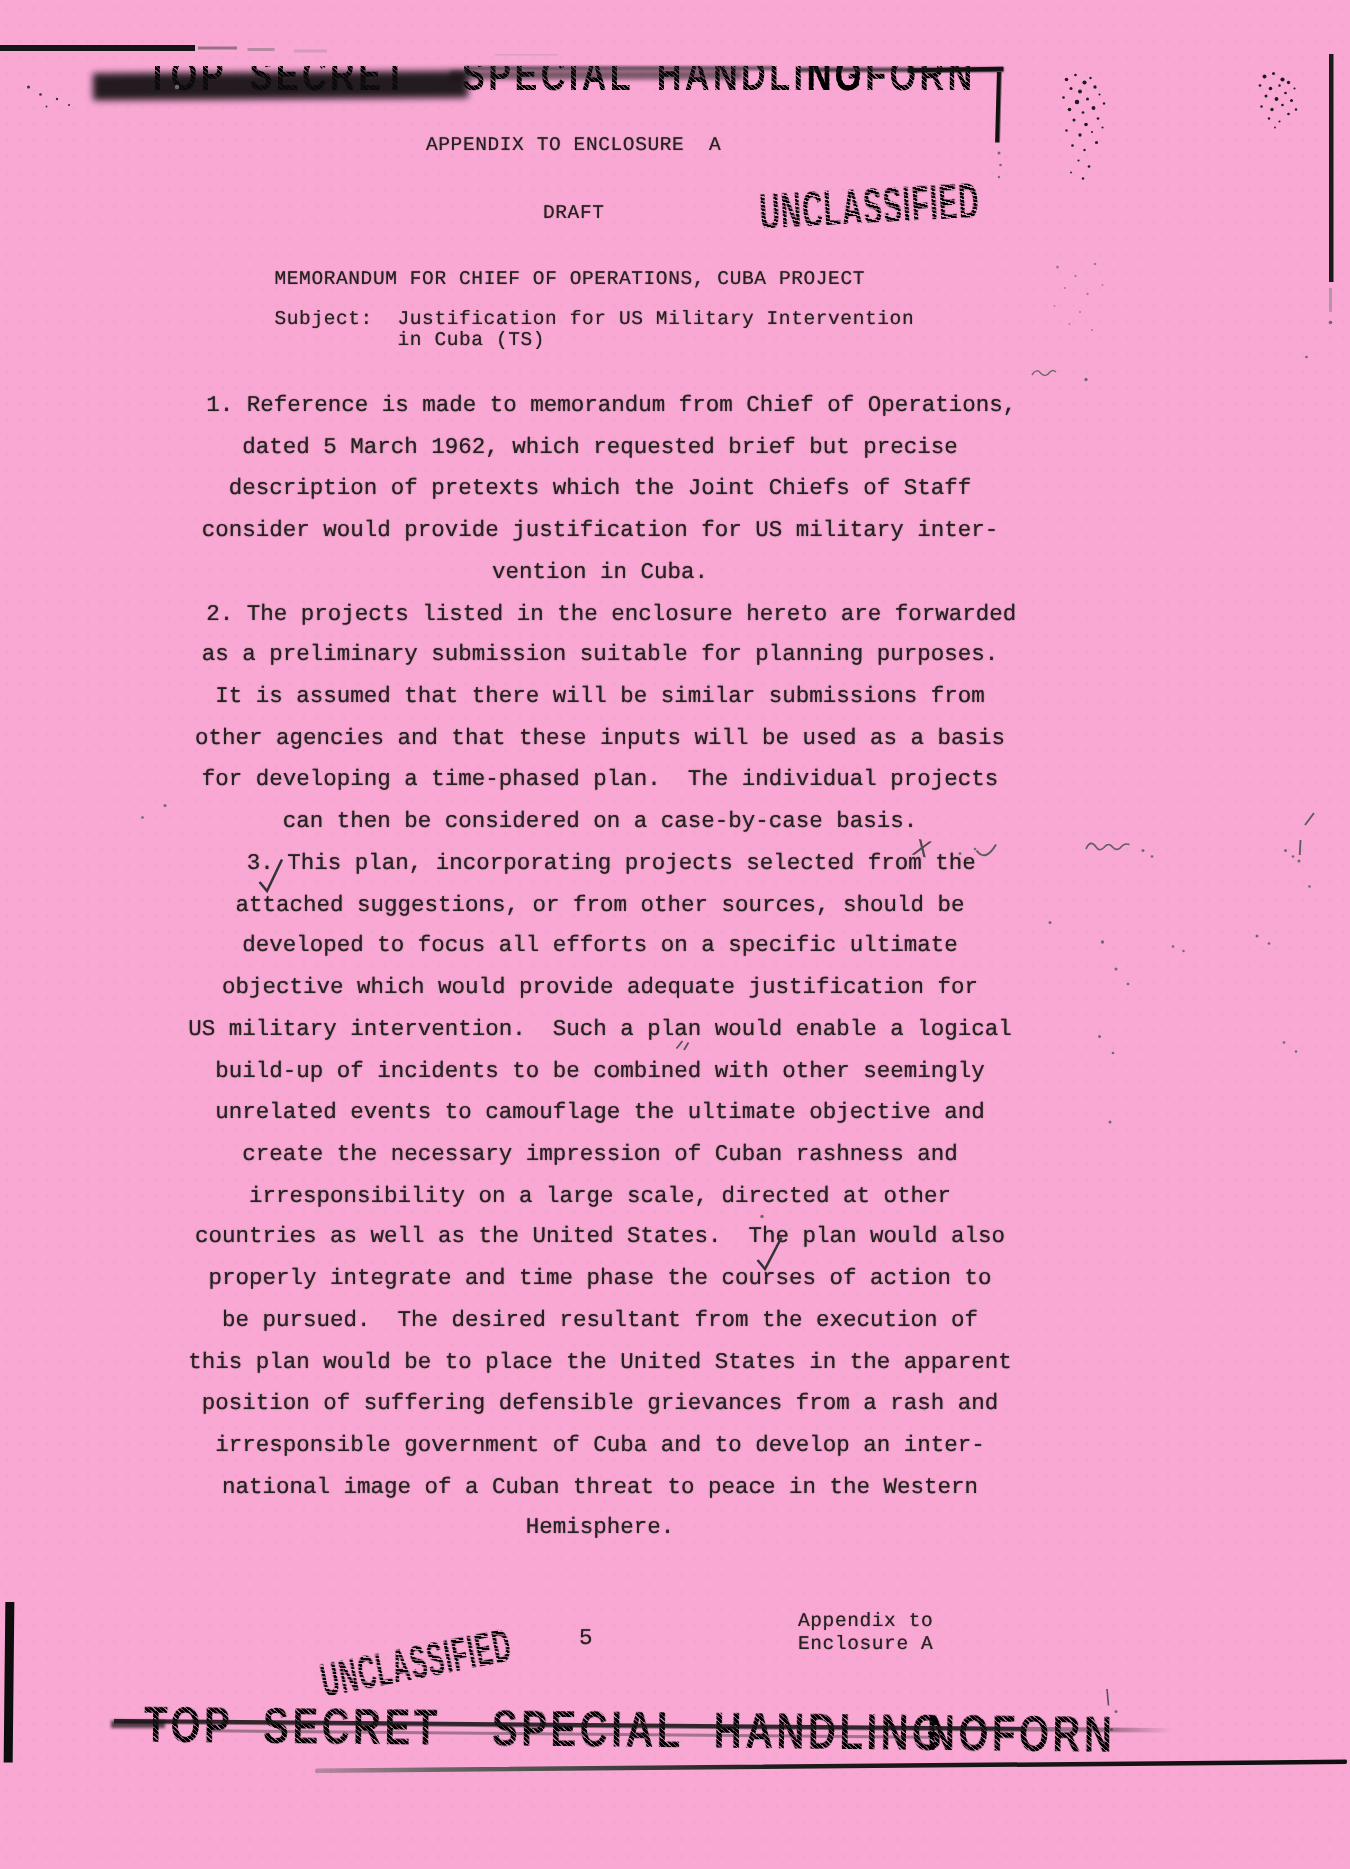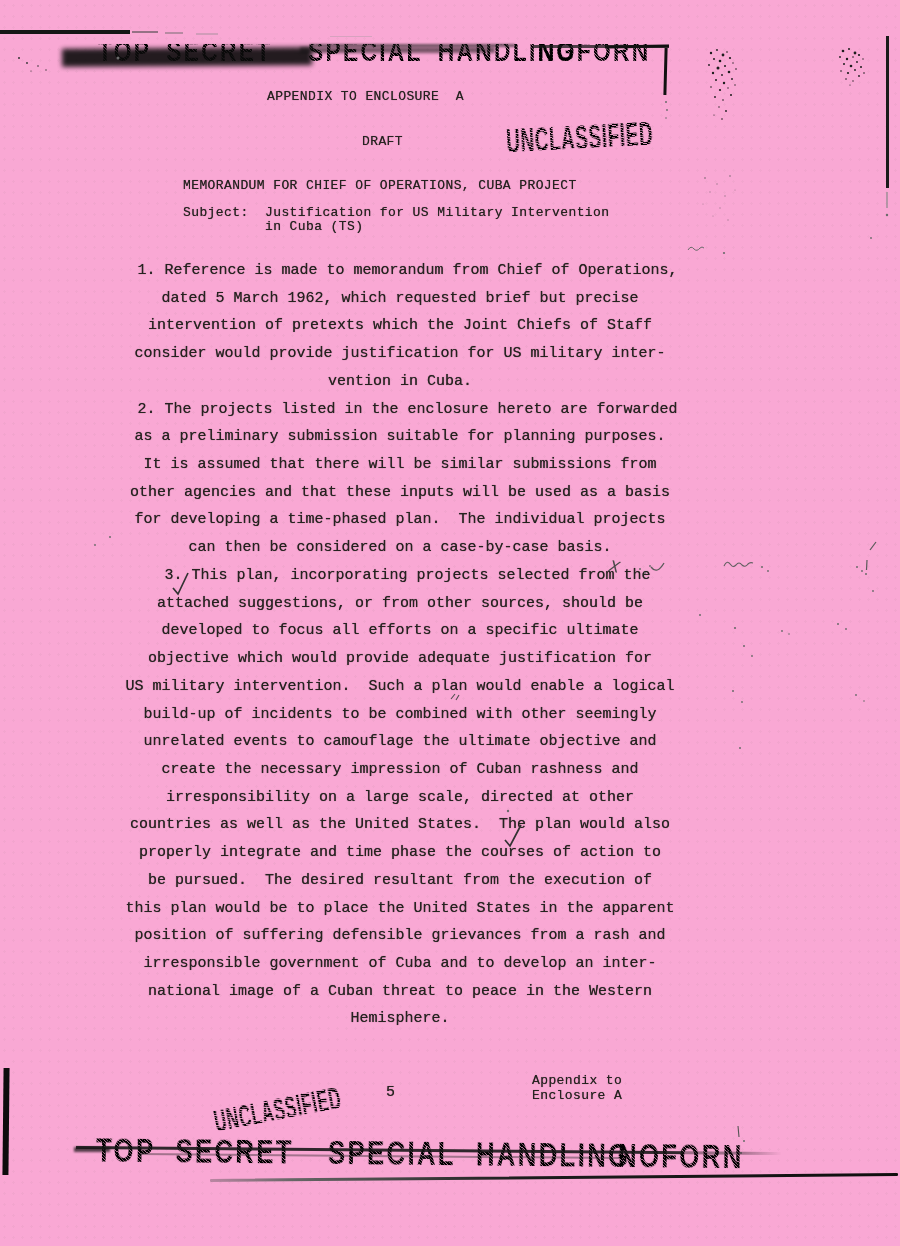--- a/index.html
+++ b/index.html
@@ -124,35 +124,35 @@
     <circle cx="33" cy="50" r="0.7"></circle>
   </svg>
   <svg class="marks" style="left:17px;top:55px;" width="32" height="20" viewBox="0 0 32 20" fill="#333">
     <circle cx="2" cy="3" r="1"></circle>
       <circle cx="10" cy="8" r="0.9"></circle>
       <circle cx="21" cy="11" r="0.8"></circle>
     <circle cx="29" cy="15" r="0.7"></circle>
       <circle cx="14" cy="16" r="0.6"></circle>
   </svg>
 
-  <div class="tw hdr" style="left:267px;top:89px;">APPENDIX TO ENCLOSURE  A</div>
+  <div class="tw hdr" style="left:284px;top:89px;">APPENDIX TO ENCLOSURE  A</div>
   <div class="tw hdr" style="left:362px;top:134px;">DRAFT</div>
   <div class="stamp distress2" style="left:506px;top:116px;transform:rotate(-3deg);">
     <span style="display:inline-block;font-size:26px;letter-spacing:1px;transform:scale(0.72,1.32);transform-origin:left top;">UNCLASSIFIED</span>
   </div>
 
   <div class="tw hdr" style="left:183px;top:178px;">MEMORANDUM FOR CHIEF OF OPERATIONS, CUBA PROJECT</div>
   <div class="tw hdr" style="left:183px;top:205px;">Subject:</div>
   <div class="tw hdr" style="left:265px;top:205px;">Justification for US Military Intervention</div>
   <div class="tw hdr" style="left:265px;top:219px;">in Cuba (TS)</div>
 
   <div class="body-block">
     <div class="ln first">1. Reference is made to memorandum from Chief of Operations,</div>
     <div class="ln">dated 5 March 1962, which requested brief but precise</div>
-    <div class="ln">intervention of pretexts which the Joint Chiefs of Staff</div>
+    <div class="ln">description of pretexts which the Joint Chiefs of Staff</div>
     <div class="ln">consider would provide justification for US military inter-</div>
     <div class="ln">vention in Cuba.</div>
     <div class="ln first">2. The projects listed in the enclosure hereto are forwarded</div>
     <div class="ln">as a preliminary submission suitable for planning purposes.</div>
     <div class="ln">It is assumed that there will be similar submissions from</div>
     <div class="ln">other agencies and that these inputs will be used as a basis</div>
     <div class="ln">for developing a time-phased plan.  The individual projects</div>
     <div class="ln">can then be considered on a case-by-case basis.</div>
     <div class="ln first">3. This plan, incorporating projects selected from the</div>
     <div class="ln">attached suggestions, or from other sources, should be</div>

